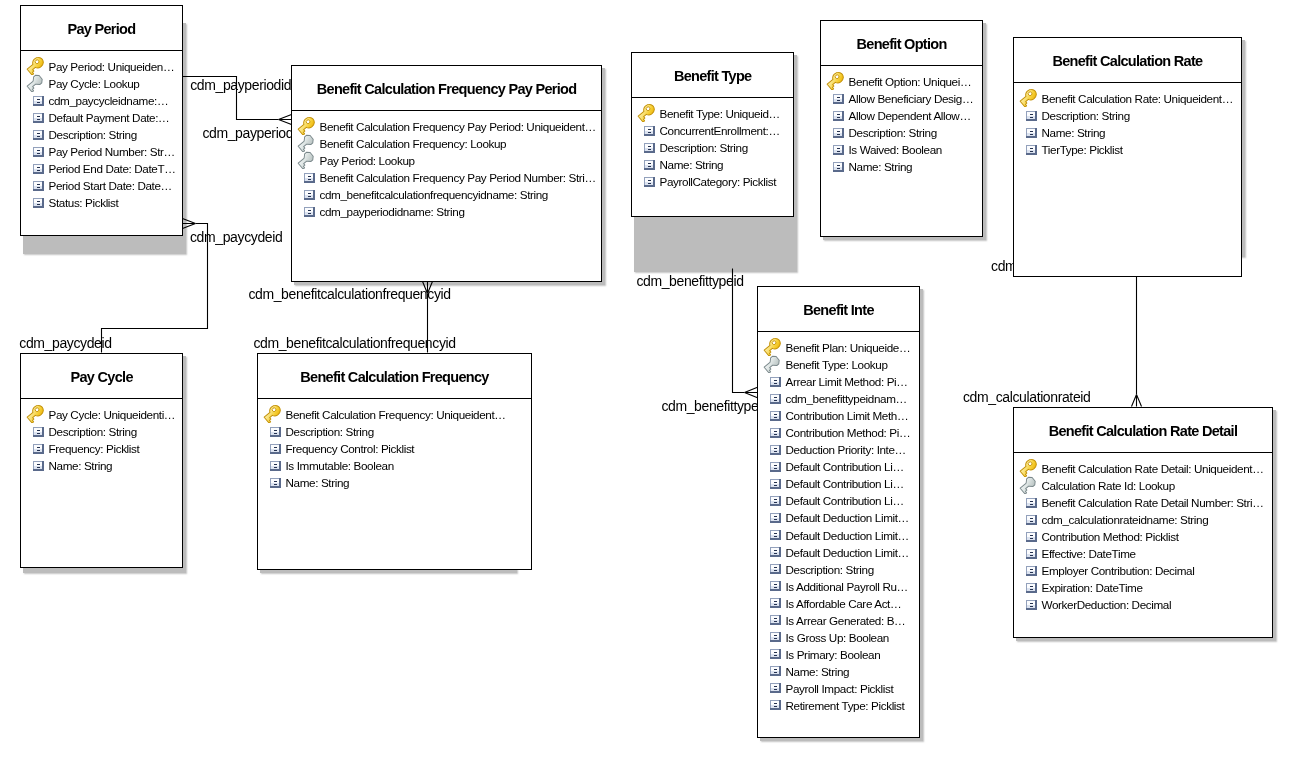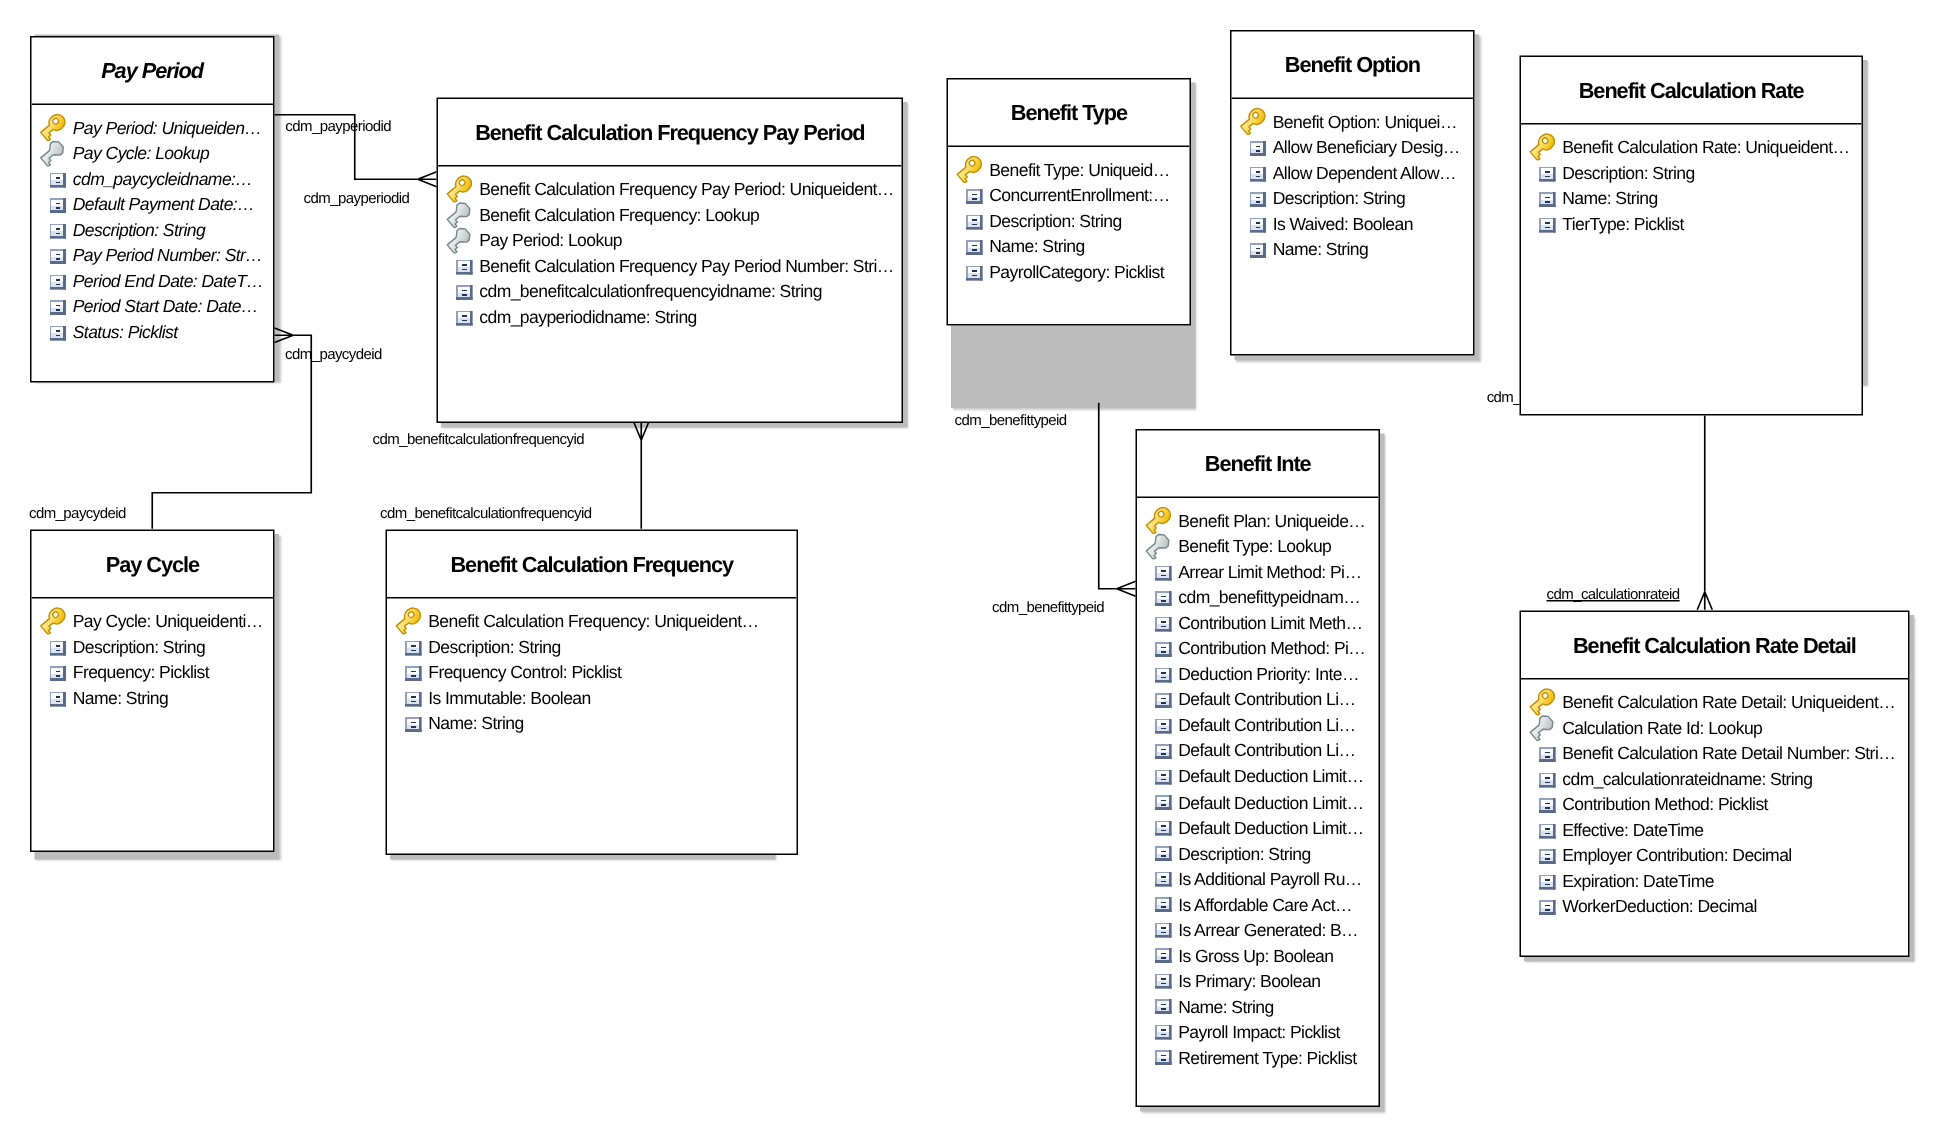--- a/index.html
+++ b/index.html
@@ -10,21 +10,21 @@
           overflow:hidden;z-index:3;}
   .ent-shadow{position:absolute;background:#bcbcbc;z-index:1;
           box-shadow:1px 1px 1.4px 0 rgba(150,150,150,0.55);}
   .ent-head{height:44.8px;padding-top:3.0px;box-sizing:border-box;display:flex;
             align-items:center;justify-content:center;border-bottom:1.5px solid #000000;}
   .ent-title{font-size:14.5px;font-weight:bold;color:#000000;letter-spacing:-0.70px;white-space:nowrap;}
   .ent-body{padding-top:7.2px;}
   .attr{display:flex;align-items:center;height:17.05px;padding-left:6.5px;white-space:nowrap;}
   .attr-icon{width:16px;height:17px;flex:0 0 16px;margin-right:5px;display:flex;align-items:center;justify-content:flex-end;}
   .attr-label{font-size:11.7px;color:#000000;letter-spacing:-0.38px;line-height:17.05px;}
-  .rel-label{position:absolute;font-size:10px;color:#000000;letter-spacing:-0.38px;white-space:nowrap;line-height:14px;}
+  .rel-label{position:absolute;font-size:14px;color:#000000;letter-spacing:-0.38px;white-space:nowrap;line-height:14px;}
   svg.conn{position:absolute;left:0;top:0;width:1297px;height:762px;pointer-events:none;z-index:2;}
   svg.conn path{stroke:#000000;stroke-width:1.1px;fill:none;}
 </style>
 </head>
 <body style="background: rgb(255, 255, 255);">
 
 <div id="canvas" style="width: 1297px; height: 762px; background: rgb(255, 255, 255);">
   <svg class="conn" id="connlayer" viewBox="0 0 1297 762">
       <path d="M 182.5 76.5 L 236.5 76.5 L 236.5 119.5 L 278.5 119.5" stroke="#000000"></path>
       <path d="M 278.5 119.5 L 291.5 114.4 M 278.5 119.5 L 291.5 124.6 M 278.5 119.5 L 291.5 119.5" stroke="#000000"></path>
@@ -32,21 +32,21 @@
       <path d="M 195.5 223.5 L 182.5 218.45 M 195.5 223.5 L 182.5 228.55 M 195.5 223.5 L 182.5 223.5" stroke="#000000"></path>
       <path d="M 427.5 293.5 L 427.5 352.5" stroke="#000000"></path>
       <path d="M 427.5 293.5 L 422.55 281.5 M 427.5 293.5 L 432.45 281.5 M 427.5 293.5 L 427.5 281.5" stroke="#000000"></path>
       <path d="M 732.5 268.5 L 732.5 392.5 L 744.5 392.5" stroke="#000000"></path>
       <path d="M 744.5 392.5 L 757.5 387.35 M 744.5 392.5 L 757.5 397.65 M 744.5 392.5 L 757.5 392.5" stroke="#000000"></path>
       <path d="M 1136.5 253.5 L 1136.5 394.5" stroke="#000000"></path>
       <path d="M 1136.5 394.5 L 1131.5 406.5 M 1136.5 394.5 L 1141.5 406.5 M 1136.5 394.5 L 1136.5 406.5" stroke="#000000"></path>
     </svg>
   <div id="entities">
       <div class="ent-shadow" style="left: 22.9px; top: 22.9px; width: 162.8px; height: 230.8px; background: rgb(188, 188, 188);"></div>
-      <div class="entity" style="left: 20px; top: 24px; width: 162.8px; height: 230.8px; border-color: rgb(0, 0, 0); background: rgb(255, 255, 255); font-style: italic;">
+      <div class="entity" style="left: 20px; top: 5px; width: 162.8px; height: 230.8px; border-color: rgb(0, 0, 0); background: rgb(255, 255, 255);">
         <div class="ent-head">
           <div class="ent-title">Pay Period</div>
         </div>
         <div class="ent-body">
           <div class="attr">
             <span class="attr-icon">
               <svg width="19" height="19" viewBox="0 0 16 16" style="margin:-2px -1px 0 0;flex:0 0 19px">
                 <g transform="rotate(-40 8 8)">
                   <path d="M 10.35 3.3 L 11.5 3.3 A 4.2 4.2 0 0 1 11.5 11.7 L 10.35 11.7 A 4.2 4.2 0 0 1 6.95 9.1 L 3.95 9.1 L 3.95 10.7 L 2.3 10.7 L 2.3 12.3 L 0.6 12.3 L 0.6 5.9 L 6.95 5.9 A 4.2 4.2 0 0 1 10.35 3.3 Z" fill="url(#gradGoldKey)" stroke="#c28f04" stroke-width="0.8" stroke-linejoin="round"></path>
                   <circle cx="11.05" cy="6.45" r="1.55" fill="#ffffff" stroke="#c28f04" stroke-width="0.7"></circle>
@@ -1047,21 +1047,21 @@
   <div id="labels">
       <div class="rel-label" style="left: 190.2px; top: 77.8px;">cdm_payperiodid</div>
       <div class="rel-label" style="left: 202.4px; top: 125.7px;">cdm_payperiodid</div>
       <div class="rel-label" style="left: 190px; top: 229.8px;">cdm_paycydeid</div>
       <div class="rel-label" style="left: 19.3px; top: 335.7px;">cdm_paycydeid</div>
       <div class="rel-label" style="left: 248.4px; top: 286.8px;">cdm_benefitcalculationfrequencyid</div>
       <div class="rel-label" style="left: 253.4px; top: 335.7px;">cdm_benefitcalculationfrequencyid</div>
       <div class="rel-label" style="left: 636.4px; top: 273.7px;">cdm_benefittypeid</div>
       <div class="rel-label" style="left: 661.4px; top: 398.7px;">cdm_benefittypeid</div>
       <div class="rel-label" style="left: 991.1px; top: 258.8px;">cdm_benefitcalculationrateid</div>
-      <div class="rel-label" style="left: 1031px; top: 389.7px; text-decoration: underline;">cdm_calculationrateid</div>
+      <div class="rel-label" style="left: 963px; top: 389.7px;">cdm_calculationrateid</div>
     </div>
 </div>
 
 <svg width="0" height="0" style="position:absolute" aria-hidden="true">
 <defs>
 <linearGradient id="gradGoldKey" x1="0.1" y1="0" x2="0.8" y2="1">
  <stop offset="0" stop-color="#fdf5c0"></stop>
         <stop offset="0.35" stop-color="#fae481"></stop>
  <stop offset="0.68" stop-color="#f6cf35"></stop>
         <stop offset="1" stop-color="#ecb207"></stop>

